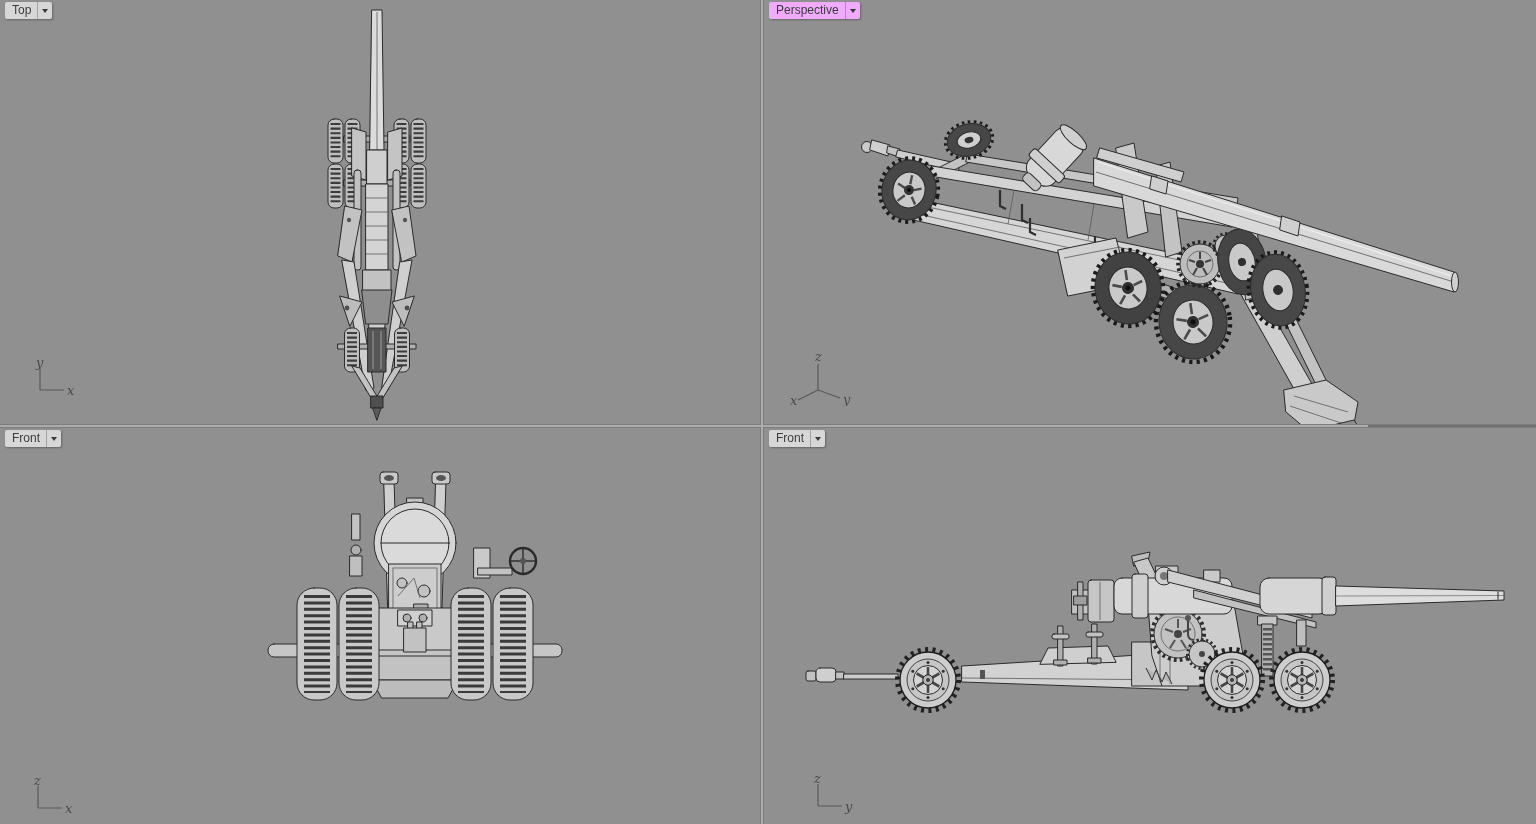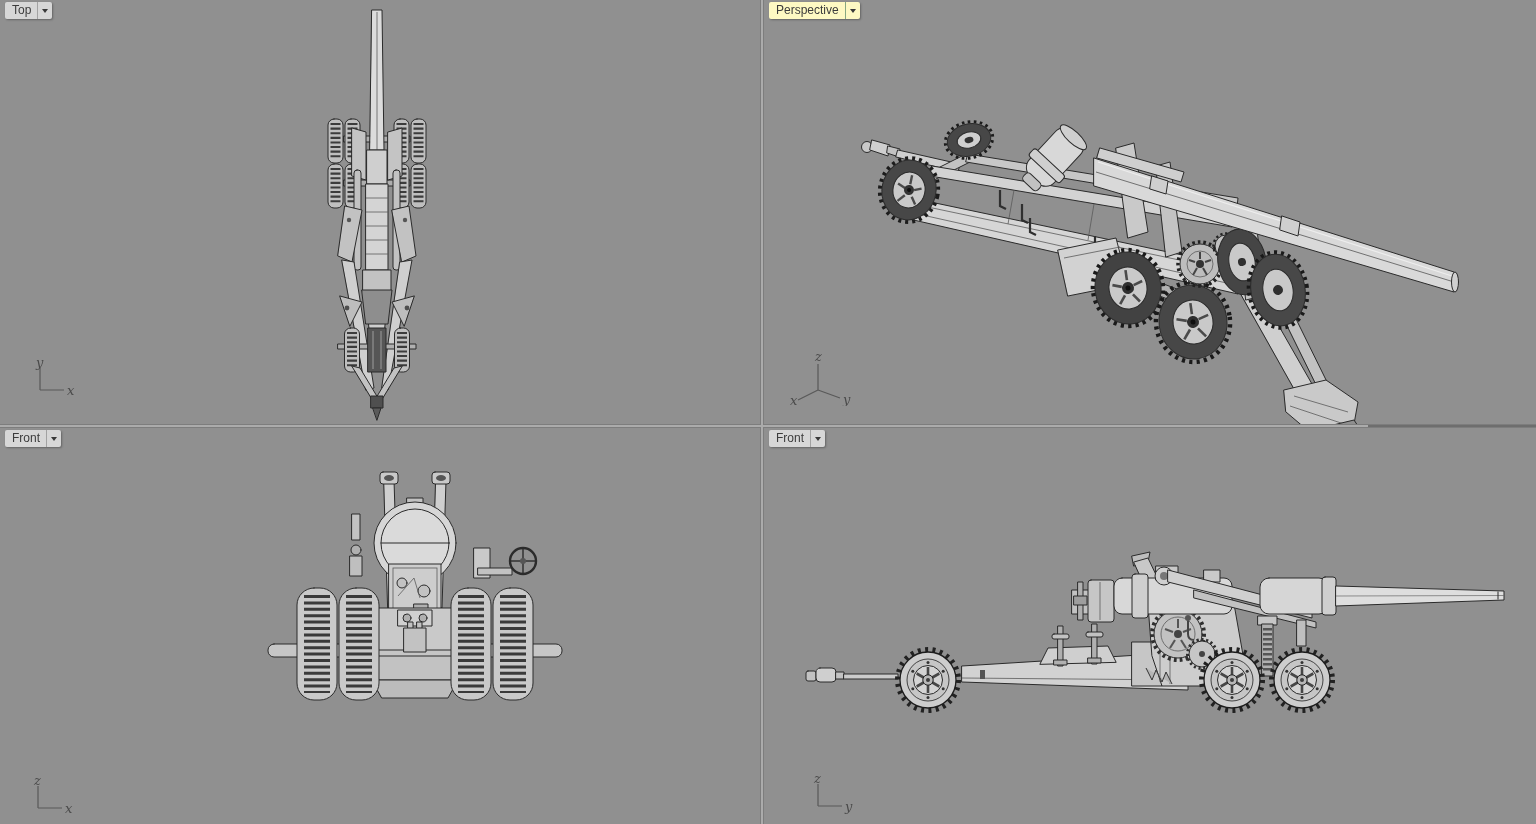--- a/index.html
+++ b/index.html
@@ -19,21 +19,21 @@
     display:inline-flex;align-items:center;height:17px;
     background:#d7d7d7;border-radius:2px;
     box-shadow:1px 1px 2px rgba(40,40,40,.4);
     font-size:12px;color:#3c3c3c;cursor:default;user-select:none;
   }
   .vplabel .txt{padding:0 6px 1px 7px;}
   .vplabel .arrow{
     display:flex;align-items:center;justify-content:center;
     align-self:stretch;width:14px;border-left:1px solid #a2a2a2;
   }
-  .vplabel.active{background:#fef9c3;}
+  .vplabel.active{background:#f0abfc;}
   .vplabel.active .arrow{border-left-color:#87a881;}
   .tri{width:0;height:0;border-left:3.5px solid transparent;border-right:3.5px solid transparent;border-top:4.5px solid #393939;}
 
   .gizmo{position:absolute;z-index:4;}
   .gz-top{left:24px;bottom:20px}
   .gz-persp{left:24px;bottom:18px}
   .gz-front{left:22px;bottom:2px}
   .gz-right{left:38px;bottom:4px}
   .gizmo line,.gizmo path{stroke:#595959;stroke-width:1.2;fill:none}
   text.ax{font:italic 13px "DejaVu Serif",serif;fill:#4a4a4a}

